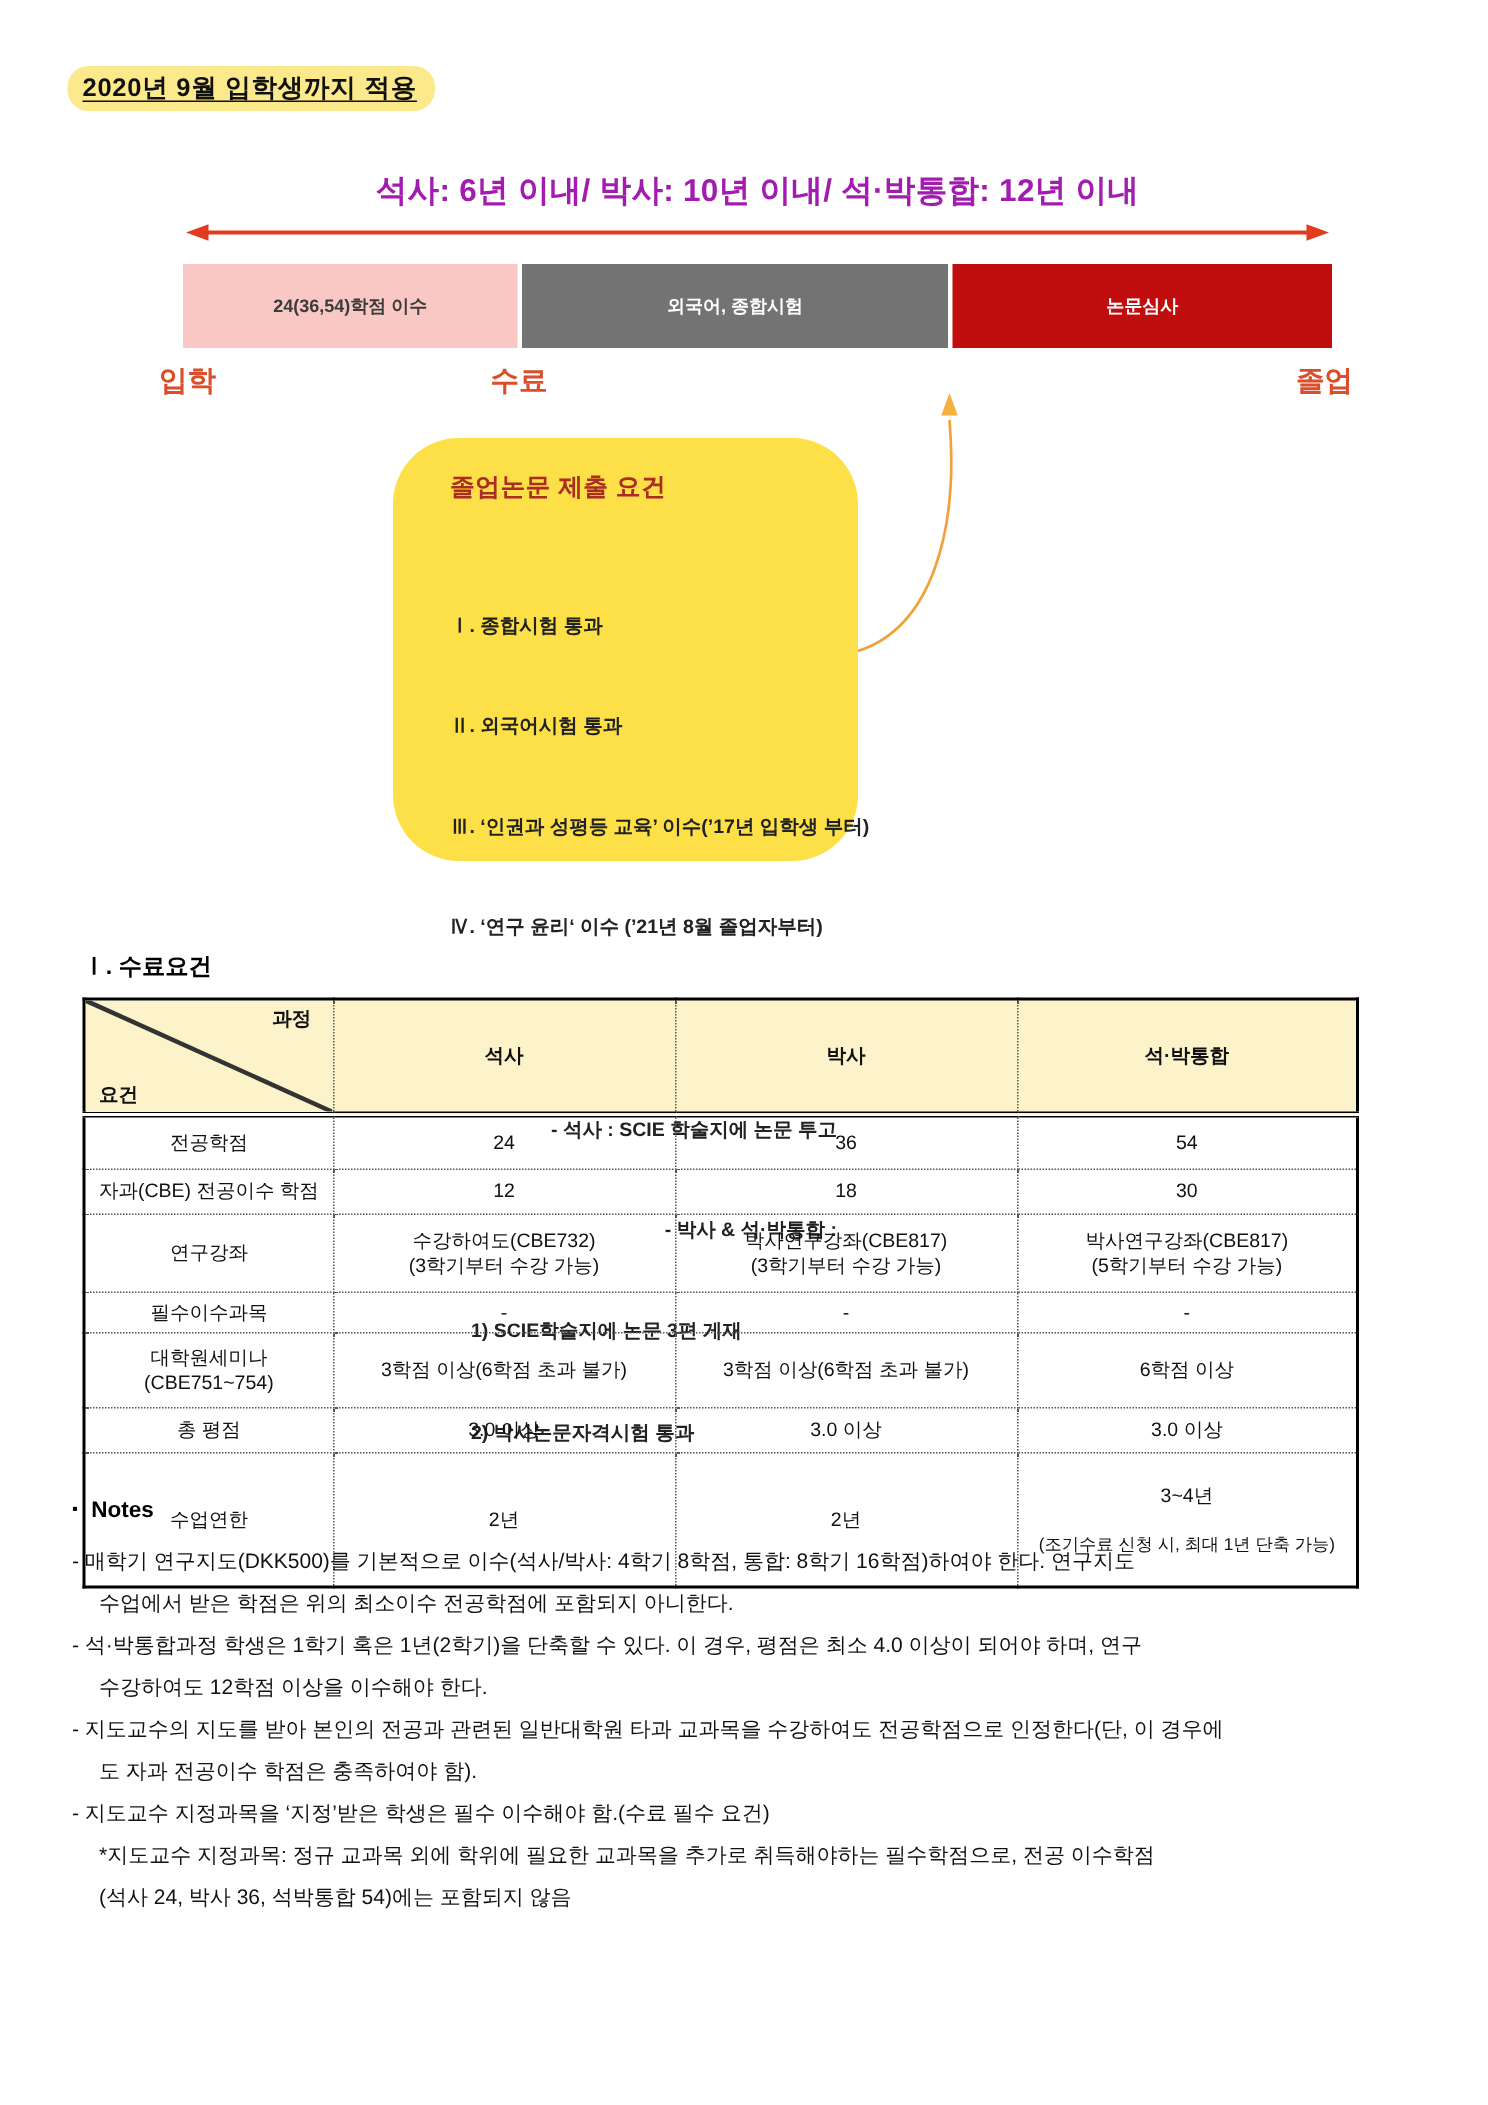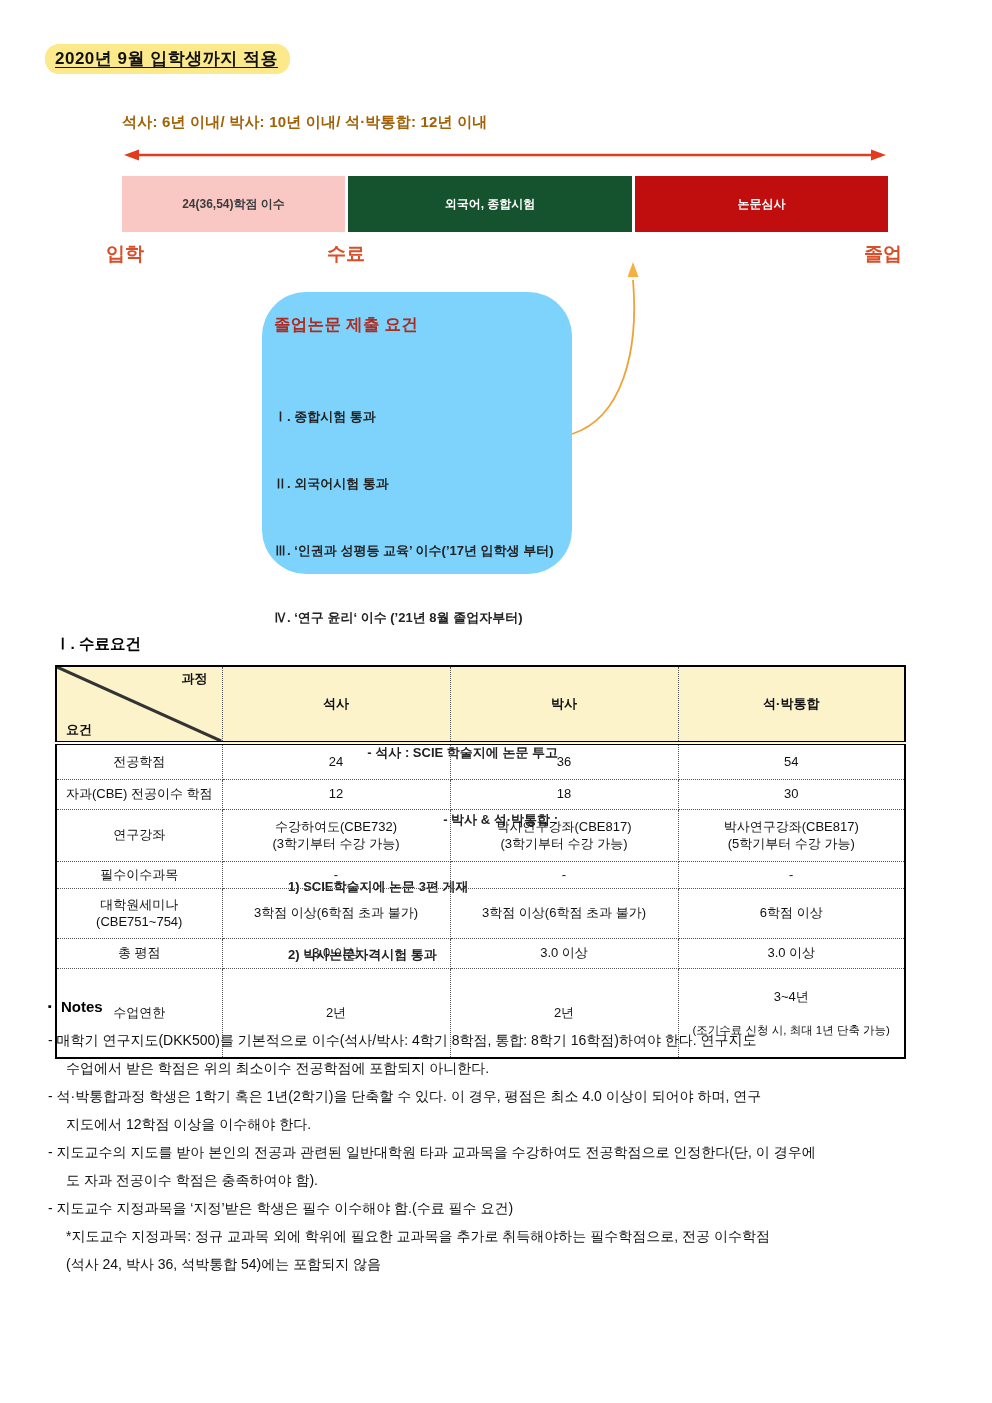--- a/index.html
+++ b/index.html
@@ -13,46 +13,46 @@
     background:#fbe98c; padding:3px 12px 4px 10px;
     font-size:17px; font-weight:bold; color:#111;
     text-decoration:underline; text-underline-offset:3px;
     letter-spacing:0.5px;
     border-radius:14px;
   }
 
   
   .tl-caption {
     position:absolute; left:122px; top:113px; width:766px;
-    font-size:15px; font-weight:bold; color:#a16207;
+    text-align:center; font-size:21px; font-weight:bold; color:#a21caf;
     letter-spacing:0.2px;
   }
   .tl-arrow { position:absolute; left:122px; top:147px; }
   .tl-stages {
     position:absolute; left:122px; top:176px; width:766px; height:56px;
     display:flex; gap:3px;
   }
   .stage {
     display:flex; align-items:center; justify-content:center;
     font-size:12px; font-weight:bold;
   }
   .stage-1 { width:223px; background:#f9c8c5; color:#3b3b3b; }
-  .stage-2 { width:284px; background:#14532d; color:#ffffff; }
+  .stage-2 { width:284px; background:#737373; color:#ffffff; }
   .stage-3 { width:253px; background:#c00d0e; color:#ffffff; }
   .milestone {
     position:absolute; top:241px; font-size:19px; font-weight:bold; color:#d94f2b;
   }
   .ms-0 { left:106px; } .ms-1 { left:327px; } .ms-2 { left:864px; }
   .curve-arrow { position:absolute; left:560px; top:256px; }
 
   
   .callout {
     position:absolute; left:262px; top:292px; width:310px; height:282px;
-    background:#7dd3fc; border-radius:44px;
-    padding:22px 14px 0 12px;
+    background:#fde047; border-radius:44px;
+    padding:22px 14px 0 38px;
   }
   .callout-title { font-size:16.5px; font-weight:bold; color:#ab2c20; letter-spacing:0.3px; }
   .callout-list { margin-top:25px; font-size:13px; line-height:22.4px; color:#151515; white-space:pre; }
   .callout-line { font-weight:bold; color:#222; }
   .ind-a { padding-left:5px;text-align:right; }
   .ind-b { padding-left:14px; }
 
   
   .section-title { position:absolute; left:55px; top:634px; font-size:15.5px; font-weight:bold; color:#000; }
   .req-table {
@@ -212,21 +212,21 @@
   <div class="notes-head">
     <span class="bullet">▪</span><span>Notes</span>
   </div>
   <div class="notes">
     <div>
       <div class="note-line first">- 매학기 연구지도(DKK500)를 기본적으로 이수(석사/박사: 4학기 8학점, 통합: 8학기 16학점)하여야 한다. 연구지도</div>
       <div class="note-line cont">수업에서 받은 학점은 위의 최소이수 전공학점에 포함되지 아니한다.</div>
     </div>
     <div>
       <div class="note-line first">- 석·박통합과정 학생은 1학기 혹은 1년(2학기)을 단축할 수 있다. 이 경우, 평점은 최소 4.0 이상이 되어야 하며, 연구</div>
-      <div class="note-line cont">지도에서 12학점 이상을 이수해야 한다.</div>
+      <div class="note-line cont">수강하여도 12학점 이상을 이수해야 한다.</div>
     </div>
     <div>
       <div class="note-line first">- 지도교수의 지도를 받아 본인의 전공과 관련된 일반대학원 타과 교과목을 수강하여도 전공학점으로 인정한다(단, 이 경우에</div>
       <div class="note-line cont">도 자과 전공이수 학점은 충족하여야 함).</div>
     </div>
     <div>
       <div class="note-line first">- 지도교수 지정과목을 ‘지정’받은 학생은 필수 이수해야 함.(수료 필수 요건)</div>
       <div class="note-line cont">*지도교수 지정과목: 정규 교과목 외에 학위에 필요한 교과목을 추가로 취득해야하는 필수학점으로, 전공 이수학점</div>
       <div class="note-line cont">(석사 24, 박사 36, 석박통합 54)에는 포함되지 않음</div>
     </div>

